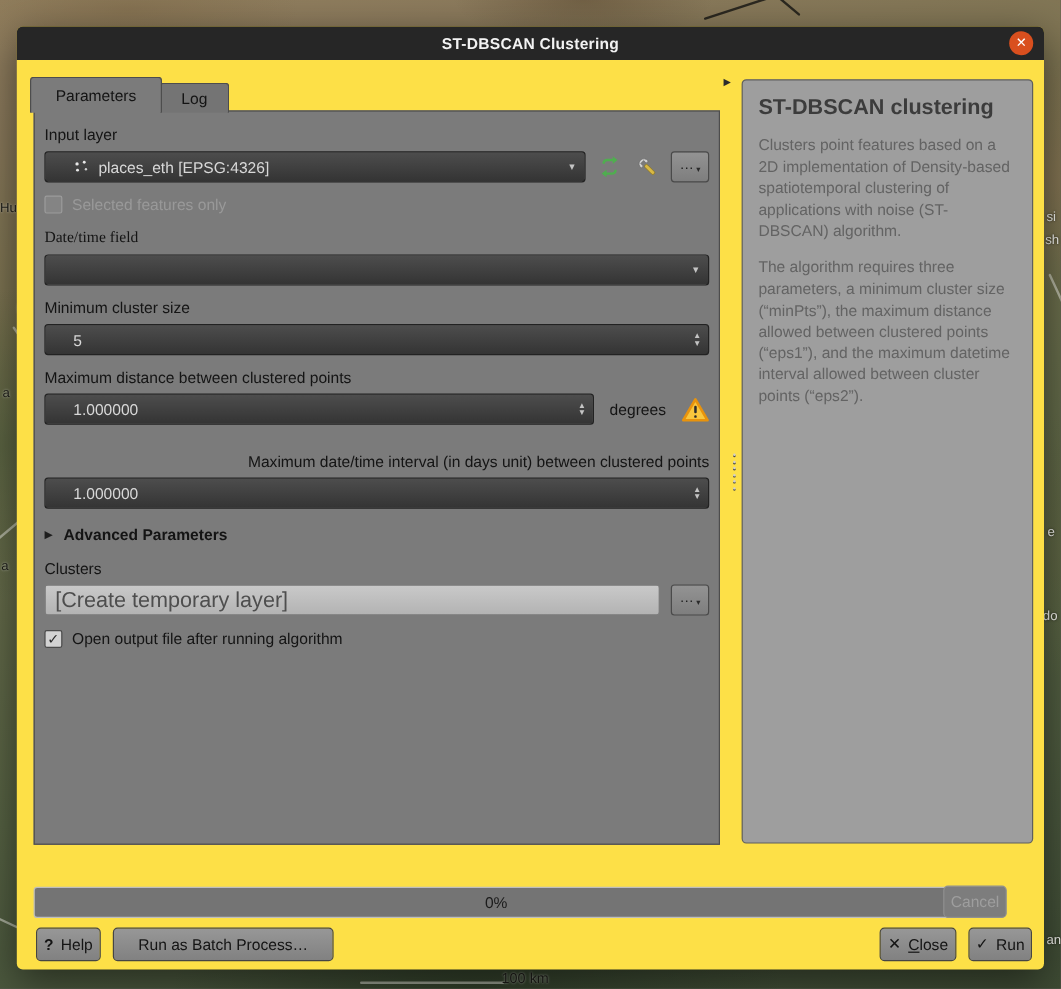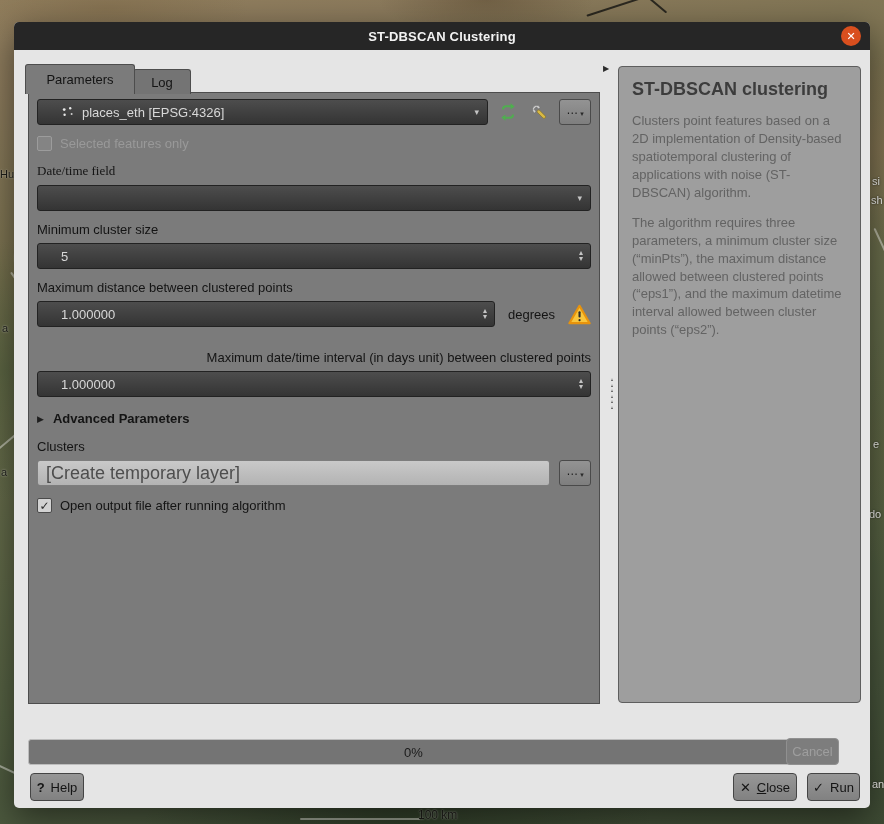--- a/index.html
+++ b/index.html
@@ -16,21 +16,21 @@
       radial-gradient(260px 180px at 0% 45%, rgba(78,94,60,.6), transparent 72%),
       radial-gradient(340px 130px at 45% 100%, rgba(42,56,36,.75), transparent 75%),
       linear-gradient(168deg,#93805f 0%,#8b7a5c 9%,#79724f 28%,#656b4a 48%,#566243 68%,#48553c 86%,#3e4b34 100%);}
   .road{position:absolute;background:rgba(235,235,225,.55);border-radius:2px;}
   .road.dark{background:rgba(20,20,18,.8);}
   .map-label{position:absolute;font-size:11px;color:#1d1d18;text-shadow:0 0 2px rgba(255,255,250,.7);pointer-events:none;}
   .map-label.light{color:#f4f4ee;text-shadow:0 0 2px rgba(20,20,15,.9);}
 
   
   .dialog{position:absolute;left:14px;top:22px;width:856px;height:786px;
-    background:#e5e5e5;border-radius:5px;box-shadow:0 10px 34px rgba(0,0,0,.5);}
+    background:#fde047;border-radius:5px;box-shadow:0 10px 34px rgba(0,0,0,.5);}
   .titlebar{position:absolute;left:0;top:0;right:0;height:28px;background:#262626;
     border-radius:5px 5px 0 0;display:flex;align-items:center;justify-content:center;}
   .titlebar .title{color:#f2f2f2;font-weight:bold;font-size:13px;letter-spacing:.2px;}
   .close-btn{position:absolute;right:9px;top:4px;width:20px;height:20px;border-radius:50%;
     background:#d94f1e;color:#fff;font-size:11px;font-weight:bold;display:flex;
     align-items:center;justify-content:center;cursor:pointer;line-height:1;}
 
   
   .tab{position:absolute;background:#7b7b7b;border:1px solid #4d4d4d;border-bottom:none;
     border-radius:3px 3px 0 0;color:#141414;font-size:13px;display:flex;align-items:center;justify-content:center;}
@@ -129,20 +129,21 @@
       <span class="title">ST-DBSCAN Clustering</span>
       <span class="close-btn">✕</span>
     </div>
 
     <div class="tab active">Parameters</div>
     <div class="tab inactive">Log</div>
     <span class="tab-scroll">▶</span>
 
     <div class="frame">
 
+      <div class="flabel first">Input layer</div>
       <div class="row">
         <div class="combo grow">
           <svg width="14" height="14" viewBox="0 0 14 14" style="margin-right:7px;flex:none;">
             <circle cx="3.2" cy="4.6" r="1.4" fill="#e8e8e8"></circle>
             <circle cx="3.6" cy="9.8" r="1.2" fill="#e8e8e8"></circle>
             <circle cx="9.2" cy="3.2" r="1.2" fill="#e8e8e8"></circle>
             <circle cx="10.6" cy="9.0" r="1.0" fill="#d0d0d0"></circle>
           </svg>
           <span>places_eth [EPSG:4326]</span>
           <span class="arrow">▾</span>
@@ -252,20 +253,21 @@
 
     <div class="progress">
       <span>0%</span>
     </div>
     <div class="btn disabled btn-cancel">Cancel</div>
 
     <div class="btn btn-help">
       <span class="bglyph">?</span>
       <span>Help</span>
     </div>
+    <div class="btn btn-batch">Run as Batch Process…</div>
     <div class="btn btn-close">
       <span class="bglyph">✕</span>
       <span><span class="underline">C</span><span>lose</span></span>
     </div>
     <div class="btn btn-run">
       <span class="bglyph">✓</span>
       <span>Run</span>
     </div>
   </div>
 </div>

